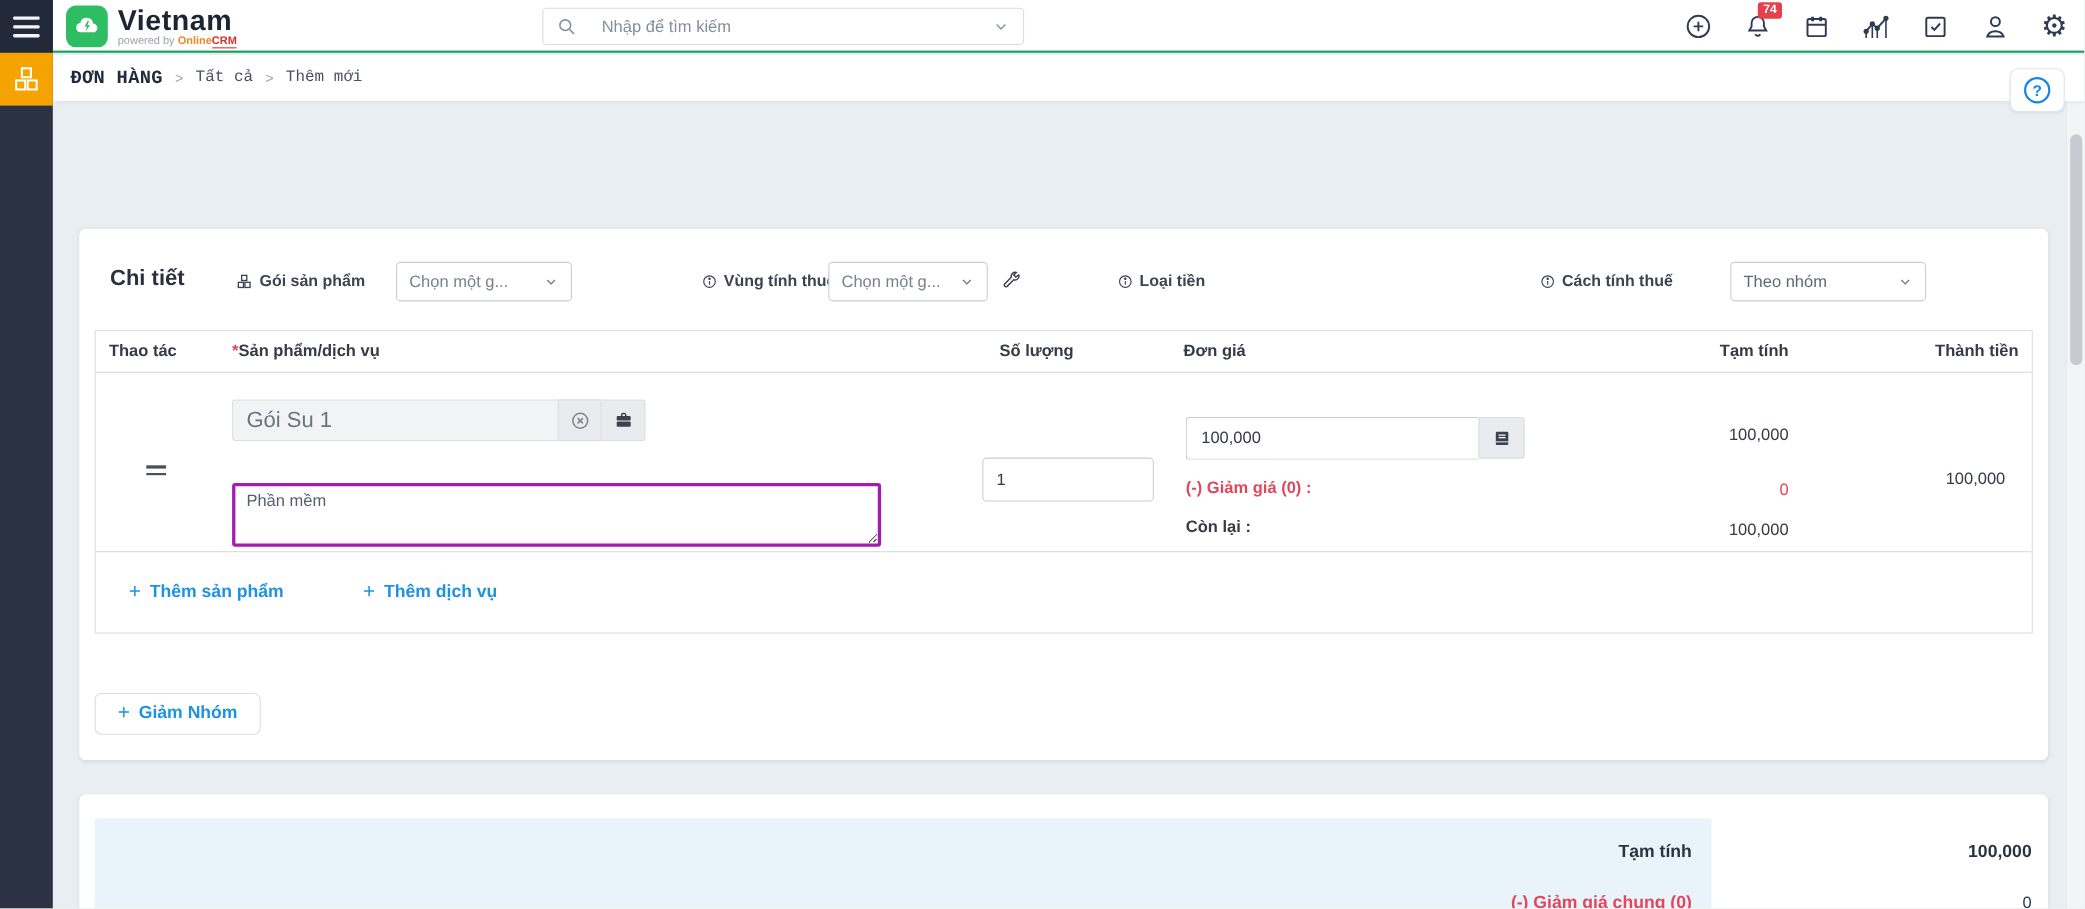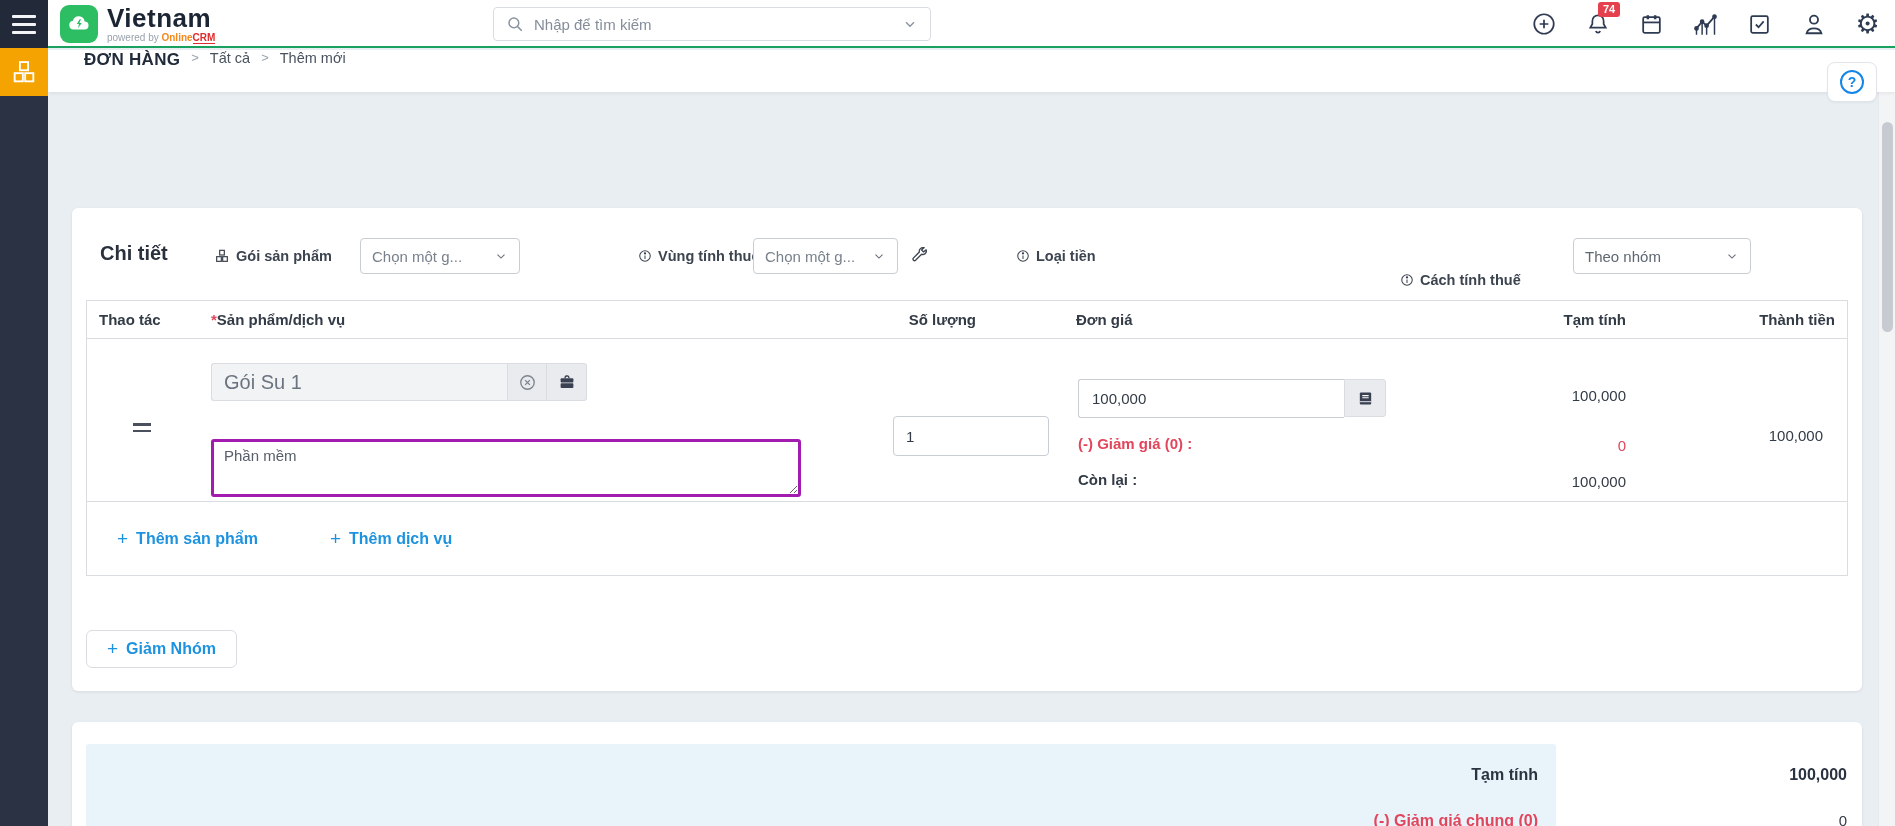--- a/index.html
+++ b/index.html
@@ -21,36 +21,36 @@
     border-bottom:2px solid #1aa05f; z-index:5; }
   #logo { left:12px; top:5px; display:flex; align-items:flex-start; gap:9px; }
   .logo-badge { width:38px; height:38px; background:#2dbd63; border-radius:9px;
     display:flex; align-items:center; justify-content:center; }
   .brand-name { font-size:26px; font-weight:800; color:#1c2534; letter-spacing:.5px; line-height:26px; }
   .powered { font-size:10px; color:#9aa2ad; text-align:right; margin-top:1px; }
   .powered .online { color:#f18a21; font-weight:bold; }
   .powered .crm { color:#e02b2b; font-weight:bold; border-bottom:1px solid #e02b2b; }
 
   #search { left:445px; top:7px; width:438px; height:34px; border:1px solid #d9dce1;
-    border-radius:4px; background:#fff; display:flex; align-items:center; padding:0 12px; gap:10px; }
+    border-radius:4px; background:#fff; display:flex; align-items:center; padding:0 12px; gap:23px; }
   #search input { border:none; outline:none; flex:1; font-size:15px; color:#3a4450;
     font-family:"Liberation Sans", sans-serif; background:transparent; }
   #search input::placeholder { color:#848d99; }
 
   #topicons { right:14px; top:0; height:48px; display:flex; align-items:center; gap:27px; }
   .ticon { position:relative; width:27px; height:27px; display:flex; align-items:center;
     justify-content:center; cursor:pointer; color:#2f3b52; }
   .badge { position:absolute; top:-9px; left:14px; background:#e5404d; color:#fff;
     font-size:11px; font-weight:bold; padding:1px 5px; border-radius:3px; line-height:13px; }
   .gear-glyph { font-size:27px; line-height:27px; color:#2f3b52; }
 
   
   #crumbbar { left:48px; top:50px; width:1847px; height:42px; background:#fff;
-    box-shadow:0 2px 3px rgba(20,30,40,.06); display:flex; 
-    padding-left:36px; gap:11px; z-index:3; }
+    box-shadow:0 2px 3px rgba(20,30,40,.06); display:flex; align-items:center;
+    padding-left:16px; gap:11px; z-index:3;font-family:Liberation Mono, monospace; }
   .crumb-module { font-size:17px; font-weight:bold; color:#212b3a; letter-spacing:.3px; }
   .crumb-sep { color:#9aa3ad; font-size:13px; }
   .crumb-item { font-size:14.5px; color:#49525e; cursor:pointer; }
 
   #help-btn { left:1827px; top:62px; width:50px; height:40px; background:#fff;
     border:1px solid #e1e5ea; border-radius:8px; box-shadow:0 1px 2px rgba(20,30,40,.05);
     display:flex; align-items:center; justify-content:center; cursor:pointer; z-index:7; }
   .help-circle { width:24px; height:24px; border:2px solid #1486e8; border-radius:50%;
     color:#1486e8; font-size:14px; font-weight:bold; display:flex; align-items:center; justify-content:center; }
 
@@ -306,21 +306,21 @@
         <span class="info-glyph">
           <svg width="14" height="14" viewBox="0 0 24 24" fill="none" stroke="#3c4450" stroke-width="1.8">
             <circle cx="12" cy="12" r="9"></circle>
               <path d="M12 11v6"></path>
               <circle cx="12" cy="7.5" r="1.1" fill="#3c4450"></circle>
           </svg>
         </span>
         <span>Loại tiền</span>
       </div>
 
-      <div class="ctl-label" style="left:1328px;margin-top:24px;">
+      <div class="ctl-label" style="left:1328px;">
         <span class="info-glyph">
           <svg width="14" height="14" viewBox="0 0 24 24" fill="none" stroke="#3c4450" stroke-width="1.8">
             <circle cx="12" cy="12" r="9"></circle>
               <path d="M12 11v6"></path>
               <circle cx="12" cy="7.5" r="1.1" fill="#3c4450"></circle>
           </svg>
         </span>
         <span>Cách tính thuế</span>
       </div>
       <div class="sel" style="left:1501px; width:178px; color:#5f6772;">

